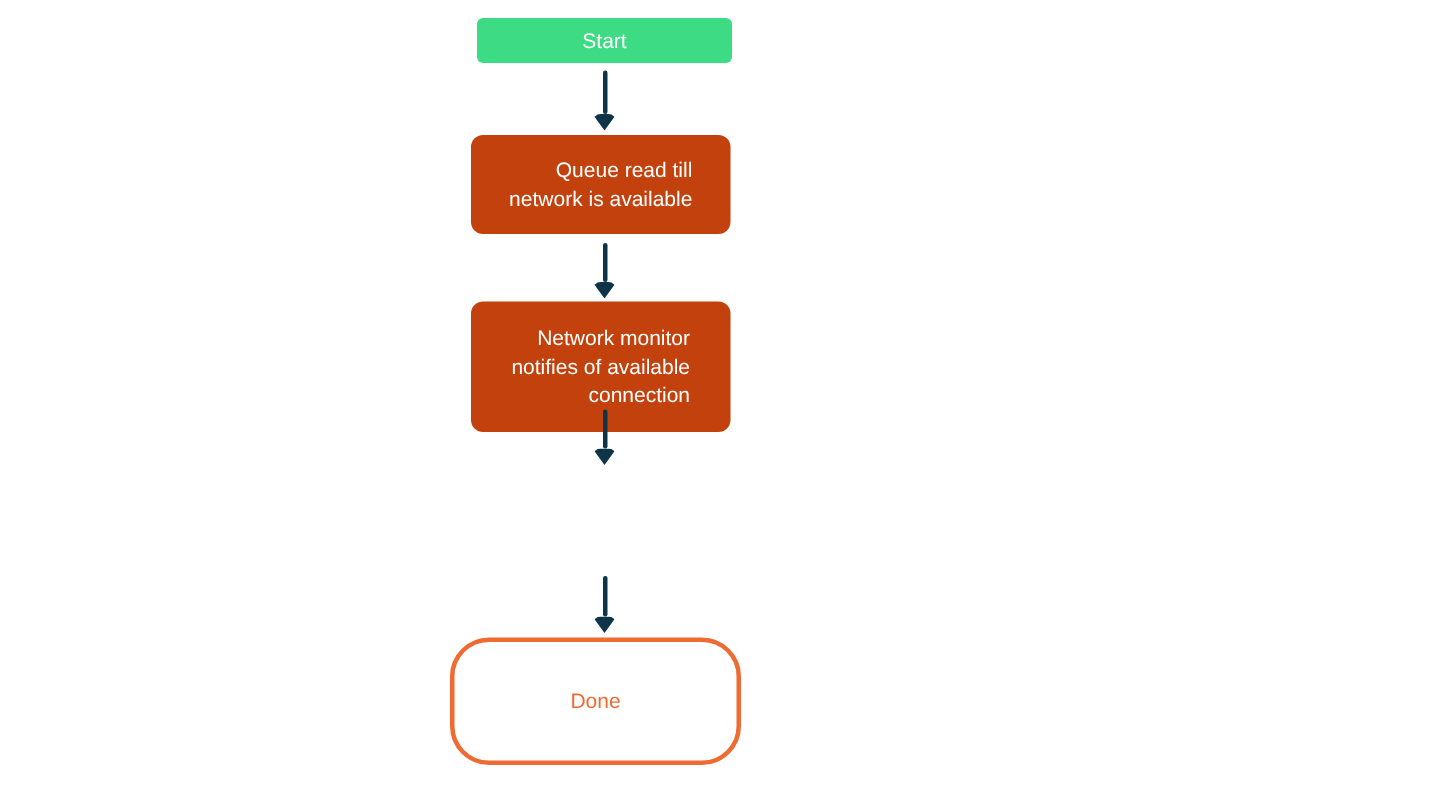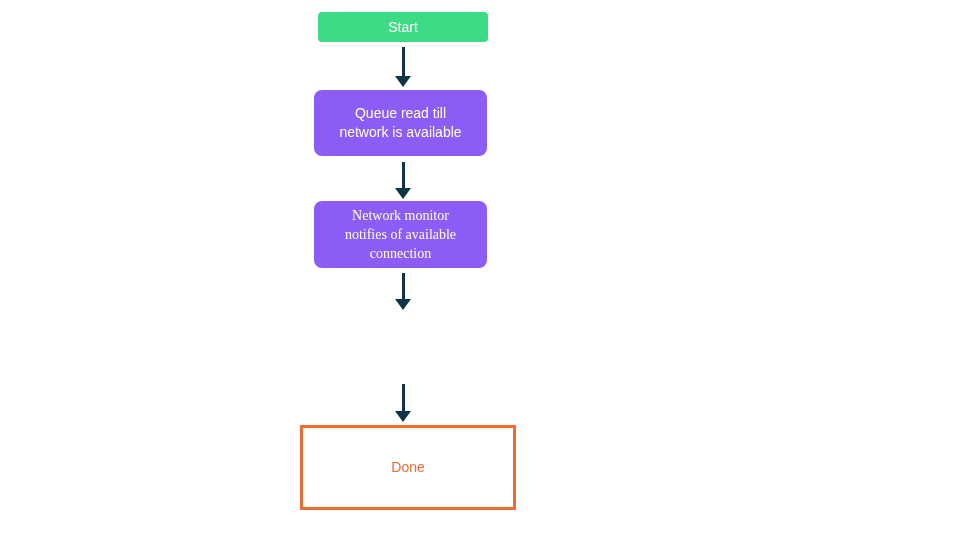--- a/index.html
+++ b/index.html
@@ -1,15 +1,15 @@
 <!DOCTYPE html>
 <html><head>
 <meta charset="utf-8">
 <style>
-  * { margin: 0; padding: 0; box-sizing: border-box; }
+  * { margin: 0; padding: 0; box-sizing: border-box; border-radius: 26px; }
   html, body { background: #ffffff; }
   .canvas {
     position: relative;
     width: 960px;
     height: 540px;
     background: #ffffff;
     overflow: hidden;
     font-family: "Liberation Sans", sans-serif;
   }
   .node {
@@ -24,31 +24,32 @@
   }
   .node-start {
     left: 318px; top: 12px;
     width: 170px; height: 30px;
     background: #3ddc84;
     border-radius: 4px;
     color: #ffffff;
   }
   .node-process {
     width: 173px;
-    background: #8b5cf6;
+    background: #c2410c;
     border-radius: 8px;
     color: #ffffff;
     padding: 0 10px;
+    text-align: right;
   }
   .node-p1 { left: 314px; top: 90px;  height: 66px; }
-  .node-p2 { left: 314px; top: 201px; height: 67px; font-family: Liberation Serif, serif; }
+  .node-p2 { left: 314px; top: 201px; height: 87px; }
   .node-p3 { left: 314px; top: 312px; height: 66px; }
   .node-done {
     left: 300px; top: 425px;
-    width: 216px; height: 85px;
+    width: 194px; height: 85px;
     background: #ffffff;
     border: 3px solid #ee6b33;
     color: #ee6b33;
   }
   .arrow {
     position: absolute;
     left: 395px;
     width: 16px;
     display: flex;
     flex-direction: column;

